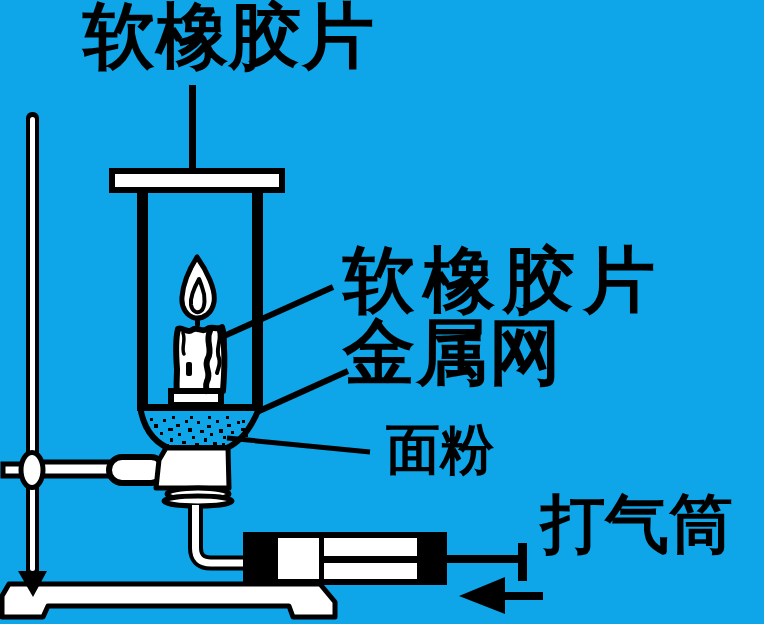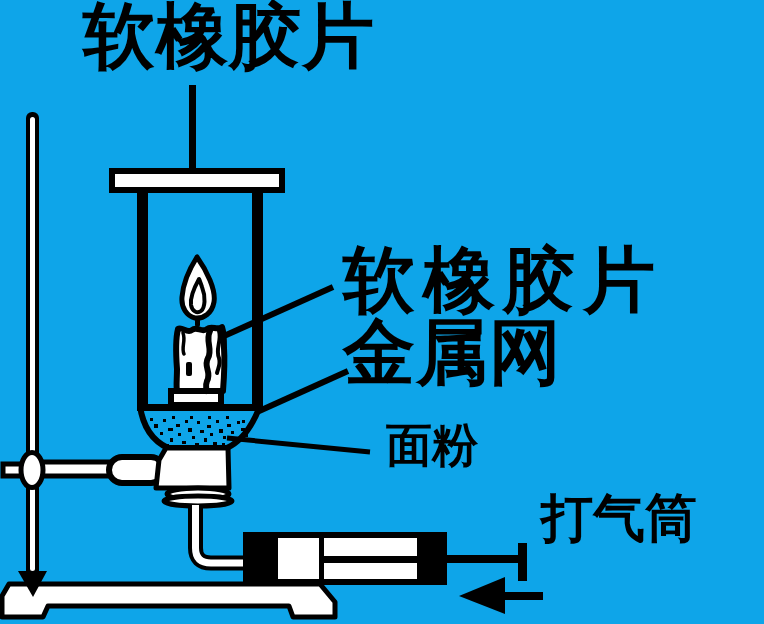--- a/index.html
+++ b/index.html
@@ -15,22 +15,22 @@
     position:absolute;
     color:#000000;
     font-weight:700;
     line-height:1;
     white-space:nowrap;
     user-select:none;
   }
   .lbl-rubber {left:83px;  top:1px;   font-size:72px; letter-spacing:1px;}
   .lbl-candle {left:343px; top:245px; font-size:72px; letter-spacing:8px;}
   .lbl-mesh   {left:343px; top:317px; font-size:72px; letter-spacing:1px;}
-  .lbl-flour  {left:386px; top:423px; font-size:46px; letter-spacing:0;}
-  .lbl-pump   {left:541px; top:493px; font-size:52px; letter-spacing:0;text-align:right;}
+  .lbl-flour  {left:386px; top:423px; font-size:54px; letter-spacing:0;}
+  .lbl-pump   {left:541px; top:493px; font-size:64px; letter-spacing:0;text-align:right;}
 </style>
 </head>
 <body>
 
 <div class="stage">
 
   <svg width="764" height="624" viewBox="0 0 764 624">
 
     <g>
 

